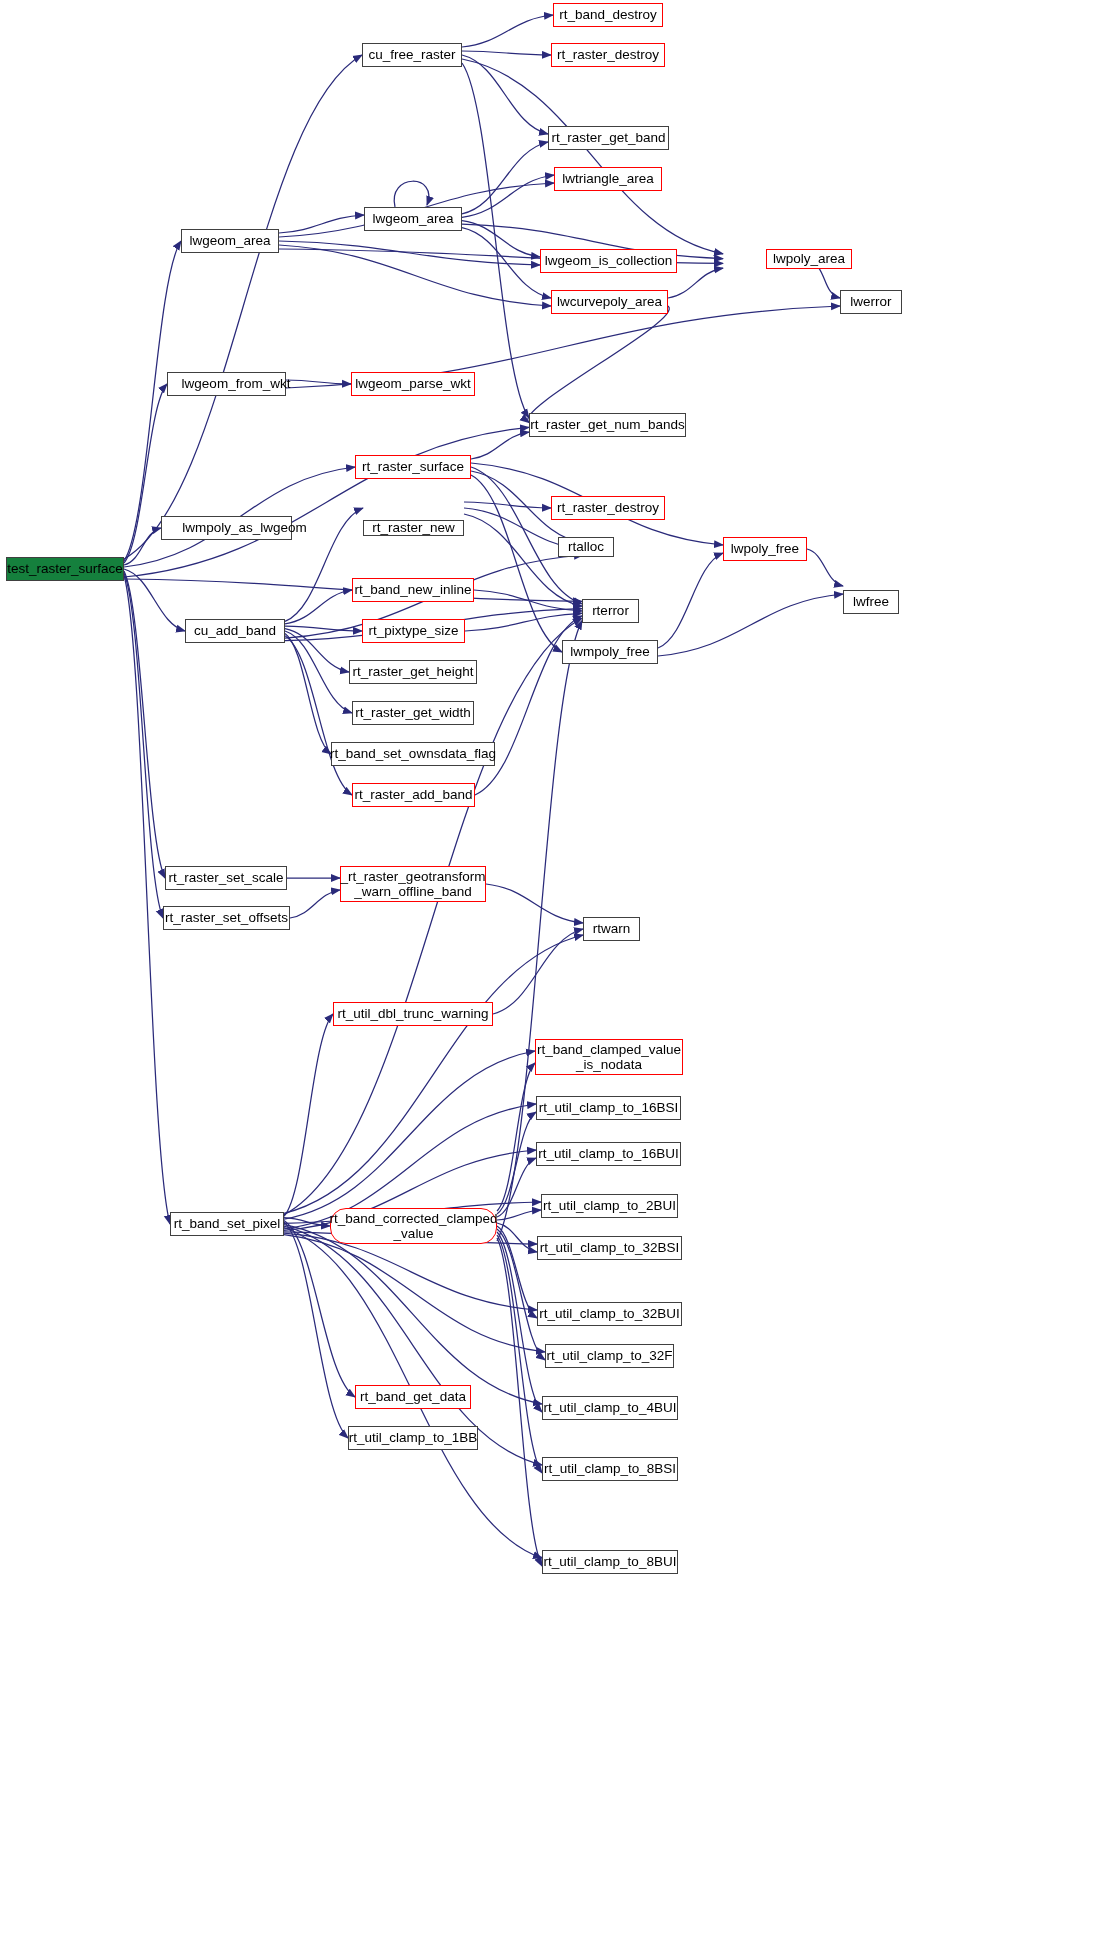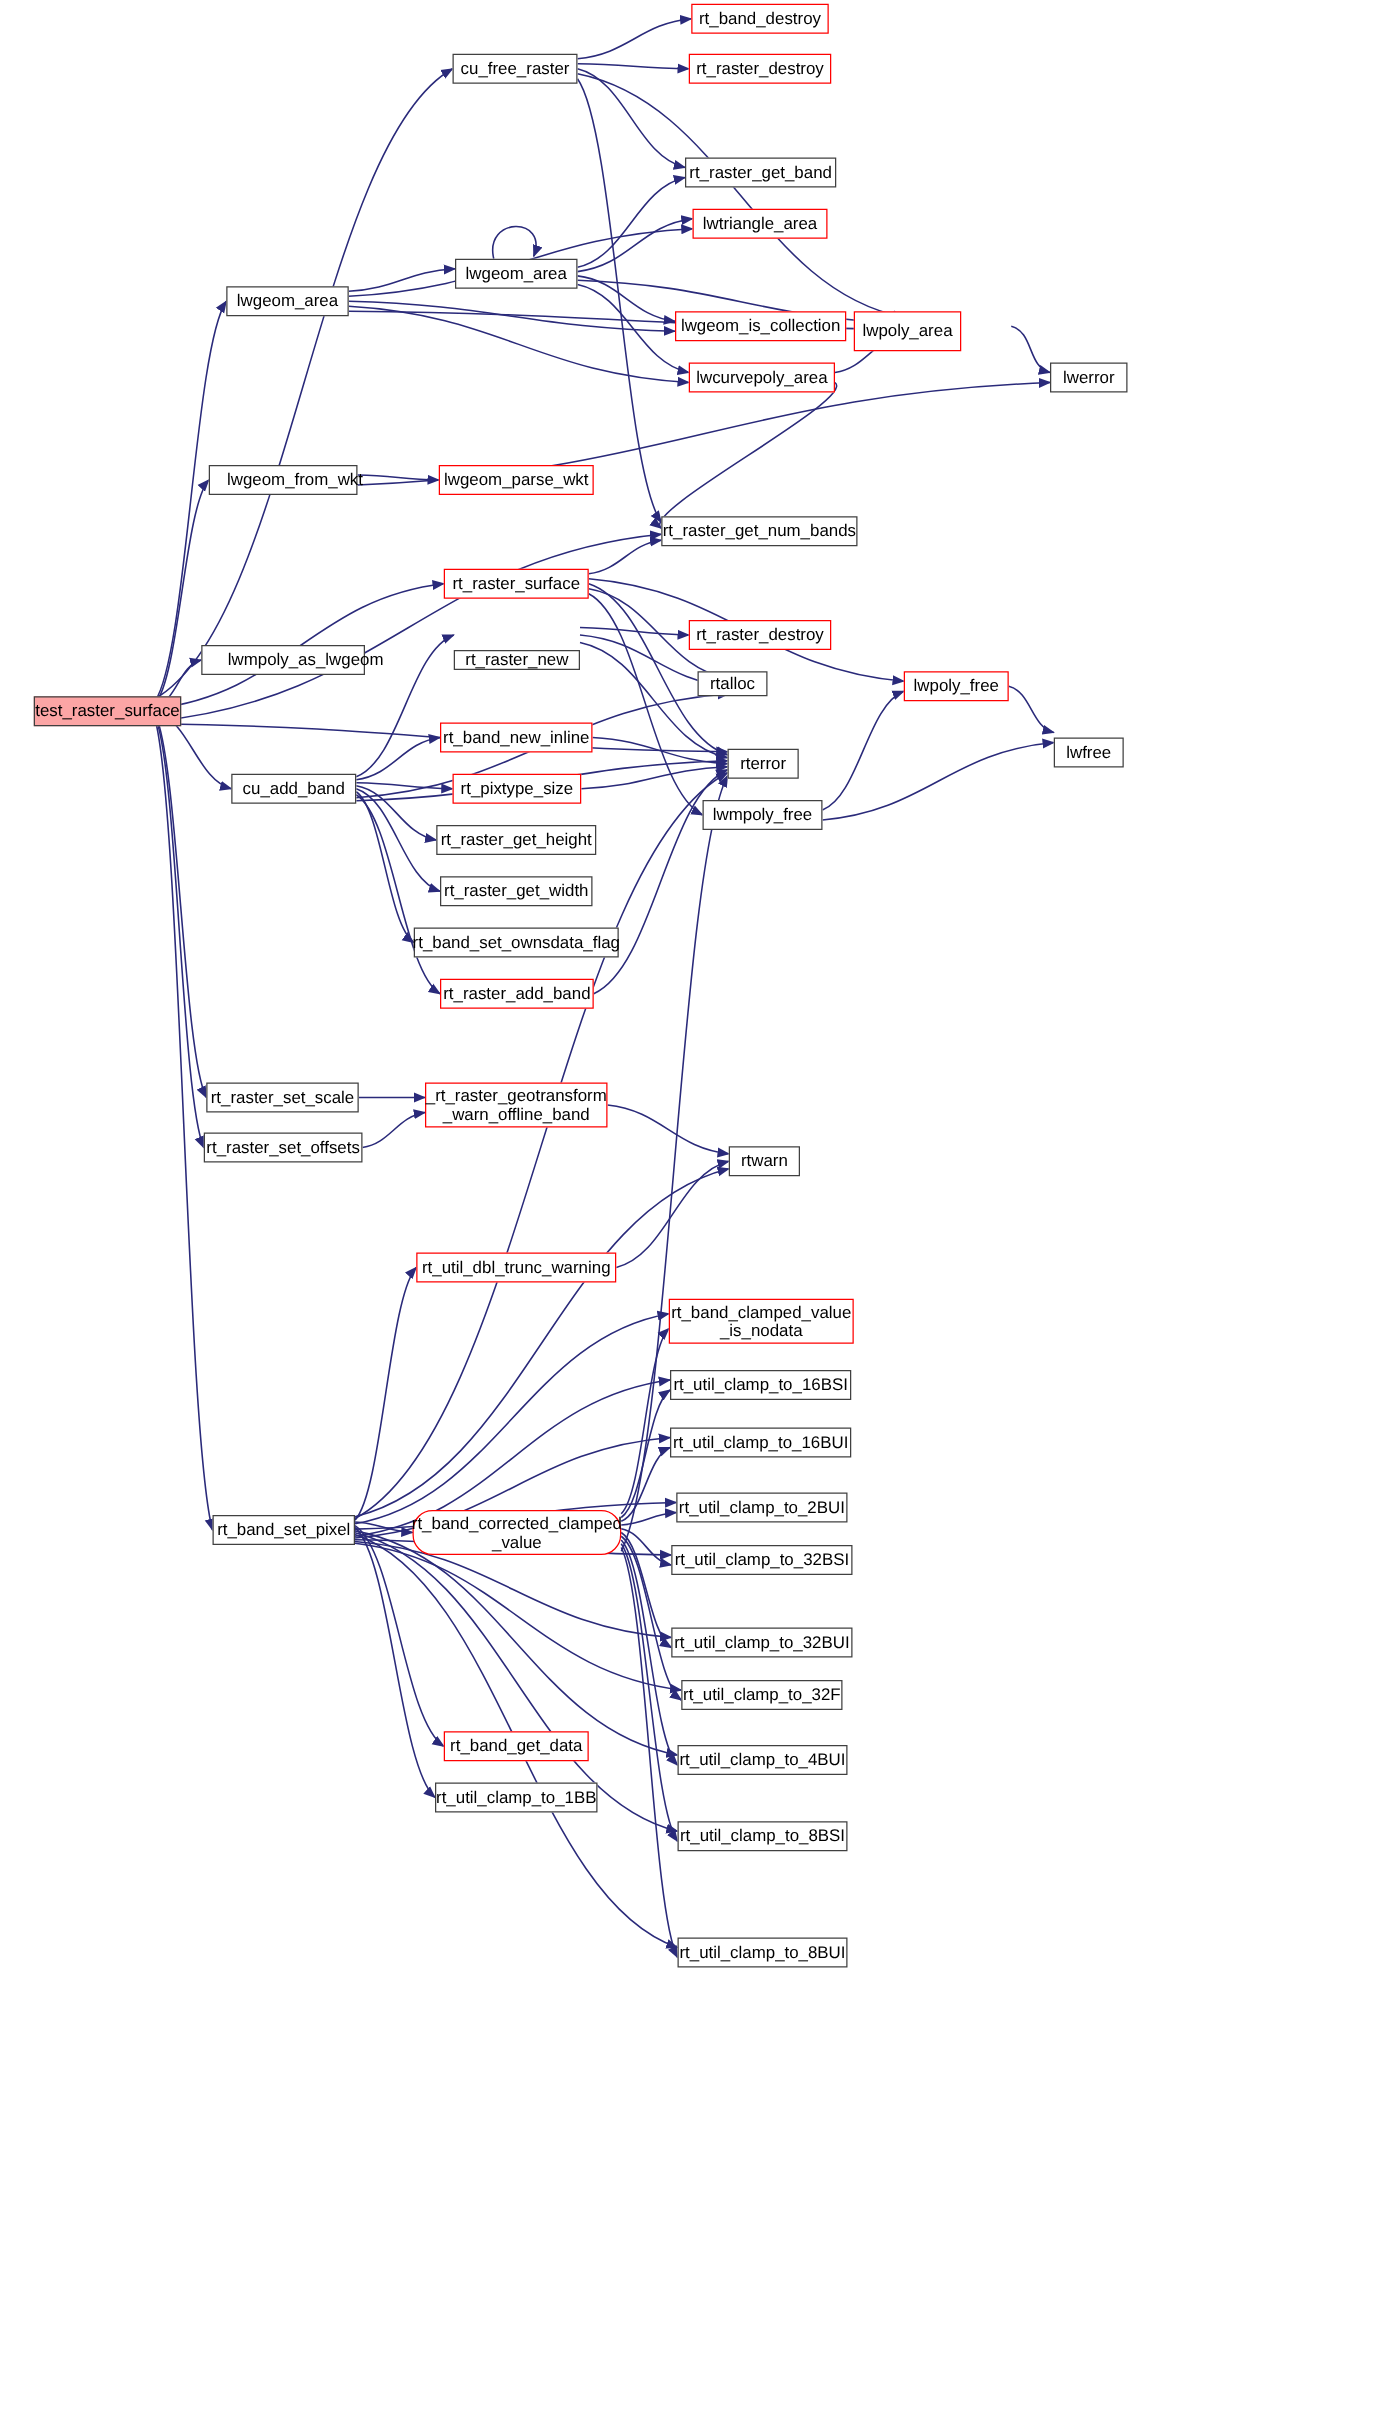--- a/index.html
+++ b/index.html
@@ -36,22 +36,21 @@
     z-index: 5;
   }
   .node.black {
     border: 1.4px solid #404040;
   }
   .node.red {
     border: 1.4px solid #ff0000;
   }
   .node.root {
     border: 1.4px solid #404040;
-    background: #fca5a5;
-    margin-left: 21px;
+    background: #15803d;
   }
 </style>
 </head>
 <body>
 
 <div id="canvas">
   <svg id="edges" viewBox="0 0 1115 1933" xmlns="http://www.w3.org/2000/svg">
     <defs>
       <marker id="ah" viewBox="0 0 10 8" refX="9" refY="4" markerWidth="8" markerHeight="7" orient="auto-start-reverse">
         <path d="M0,0 L10,4 L0,8 z" fill="#2a2a7a"></path>
@@ -149,21 +148,21 @@
   <div id="nodes">
       <div class="node root" style="left: 6px; top: 557px; width: 118px; height: 24px;">test_raster_surface</div>
       <div class="node black" style="left: 362px; top: 43px; width: 100px; height: 24px;">cu_free_raster</div>
       <div class="node red" style="left: 553px; top: 3px; width: 110px; height: 24px;">rt_band_destroy</div>
       <div class="node red" style="left: 551px; top: 43px; width: 114px; height: 24px;">rt_raster_destroy</div>
       <div class="node black" style="left: 548px; top: 126px; width: 121px; height: 24px;">rt_raster_get_band</div>
       <div class="node red" style="left: 554px; top: 167px; width: 108px; height: 24px;">lwtriangle_area</div>
       <div class="node black" style="left: 364px; top: 207px; width: 98px; height: 24px;">lwgeom_area</div>
       <div class="node black" style="left: 181px; top: 229px; width: 98px; height: 24px;">lwgeom_area</div>
       <div class="node red" style="left: 540px; top: 249px; width: 137px; height: 24px;">lwgeom_is_collection</div>
-      <div class="node red" style="left: 683px; top: 249px; width: 86px; height: 32px;">lwpoly_area</div>
+      <div class="node red" style="left: 766px; top: 249px; width: 86px; height: 20px;">lwpoly_area</div>
       <div class="node red" style="left: 551px; top: 290px; width: 117px; height: 24px;">lwcurvepoly_area</div>
       <div class="node black" style="left: 840px; top: 290px; width: 62px; height: 24px;">lwerror</div>
       <div class="node black" style="left: 167px; top: 372px; width: 119px; height: 24px; padding-left: 19px;">lwgeom_from_wkt</div>
       <div class="node red" style="left: 351px; top: 372px; width: 124px; height: 24px;">lwgeom_parse_wkt</div>
       <div class="node black" style="left: 529px; top: 413px; width: 157px; height: 24px;">rt_raster_get_num_bands</div>
       <div class="node red" style="left: 355px; top: 455px; width: 116px; height: 24px;">rt_raster_surface</div>
       <div class="node black" style="left: 363px; top: 496px; width: 101px; height: 16px; margin-top: 24px;">rt_raster_new</div>
       <div class="node red" style="left: 551px; top: 496px; width: 114px; height: 24px;">rt_raster_destroy</div>
       <div class="node black" style="left: 161px; top: 516px; width: 131px; height: 24px; padding-left: 36px;">lwmpoly_as_lwgeom</div>
       <div class="node black" style="left: 558px; top: 537px; width: 56px; height: 20px;">rtalloc</div>

